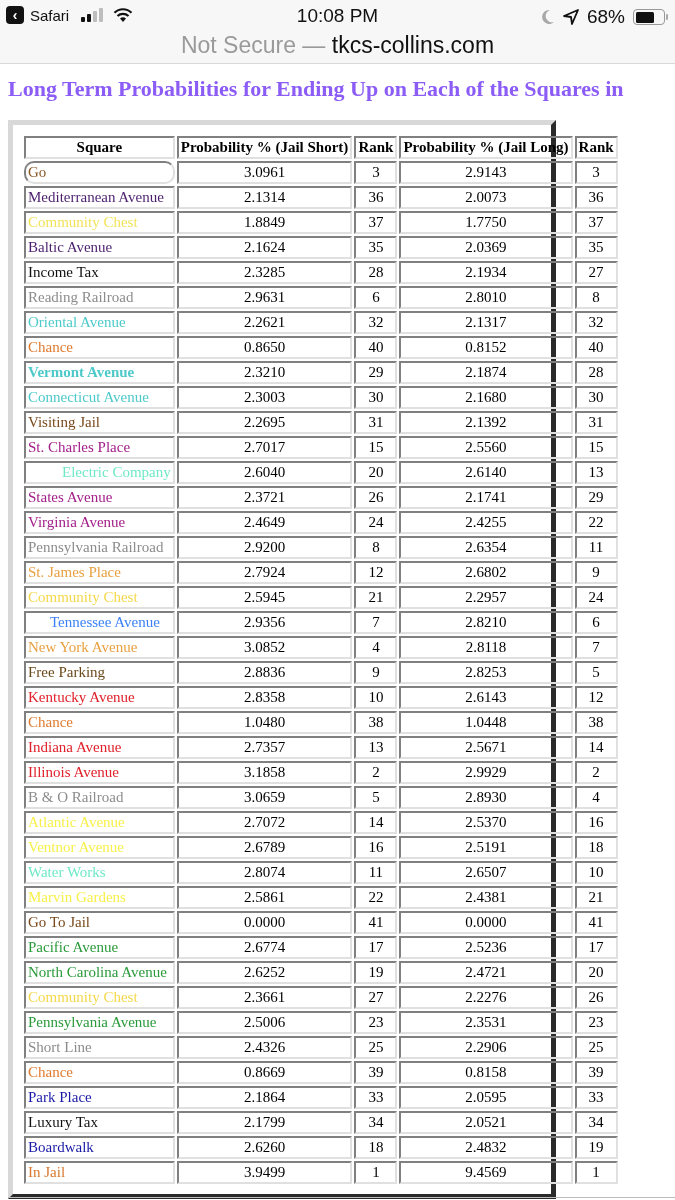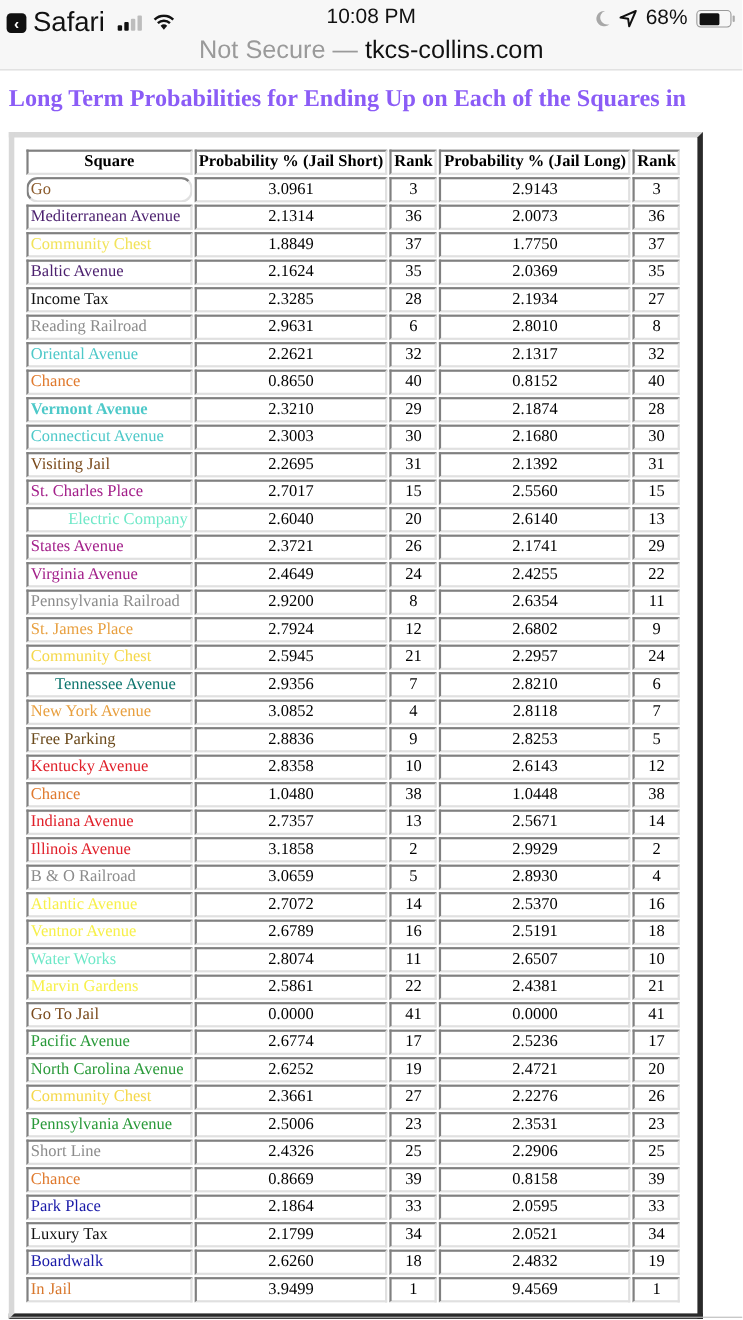--- a/index.html
+++ b/index.html
@@ -4,39 +4,39 @@
 <style>
   * { box-sizing: border-box; margin: 0; padding: 0; }
   html, body { width: 675px; height: 1200px; overflow: hidden; background: #ffffff; }
   body { position: relative; font-family: "Liberation Serif", serif; }
 
   
   .chrome { position: absolute; left: 0; top: 0; width: 675px; height: 64px; background: #f7f7f7; border-bottom: 1px solid #d9d9d9; font-family: "Liberation Sans", sans-serif; }
   .status { position: absolute; left: 0; top: 0; width: 675px; height: 34px; }
   .status-left { position: absolute; left: 6px; top: 6px; display: flex; align-items: center; gap: 6px; }
   .back-badge { width: 18px; height: 18px; background: #111; border-radius: 4px; color: #fff; font-size: 14px; line-height: 18px; text-align: center; font-weight: bold; }
-  .safari-label { font-size: 25px; color: #111; }
+  .safari-label { font-size: 15px; color: #111; }
   .signal { display: flex; align-items: flex-end; gap: 2px; height: 14px; margin-left: 6px; }
   .signal span { width: 4px; background: #111; border-radius: 1px; }
   .signal span.off { background: #bdbdbd; }
   .wifi { margin-left: 4px; }
   .status-time { position: absolute; left: 0; right: 0; top: 5px; text-align: center; font-size: 19px; color: #111; }
   .status-right { position: absolute; right: 10px; top: 6px; display: flex; align-items: center; gap: 8px; }
   .battery-pct { font-size: 19px; color: #111; }
   .battery { width: 32px; height: 16px; border: 1.5px solid #999; border-radius: 4px; padding: 1.5px; position: relative; }
   .battery .fill { width: 68%; height: 100%; background: #111; border-radius: 1.5px; }
   .battery:after { content: ""; position: absolute; right: -4px; top: 4px; width: 2px; height: 6px; background: #aaa; border-radius: 1px; }
   .urlbar { position: absolute; left: 0; right: 0; top: 32px; text-align: center; font-size: 23px; }
   .url-insecure { color: #9a9a9a; }
   .url-host { color: #111; }
 
   
   .page-title { position: absolute; left: 8px; top: 76px; white-space: nowrap; font-family: "Liberation Serif", serif; font-weight: bold; font-size: 22px; color: #8b5cf6; }
 
-  .table-wrap { position: absolute; left: 8px; top: 120px; width: 631px; padding: 9px 8px 8px 9px;
+  .table-wrap { position: absolute; left: 8px; top: 120px; width: 548px; padding: 9px 8px 8px 9px;
     background: #ffffff;
     border-top: 5px solid #d8d8d8; border-left: 5px solid #d8d8d8;
     border-right: 5px solid #2a2a2a; border-bottom: 5px solid #2a2a2a; }
   table.prob { border-collapse: separate; border-spacing: 2px; font-family: "Liberation Serif", serif; font-size: 15px; }
   table.prob th, table.prob td { border: 2px solid; border-color: #808080 #e0e0e0 #e0e0e0 #808080; height: 23px; padding: 0 2px; white-space: nowrap; }
   table.prob th { font-weight: bold; color: #000; text-align: center; }
   table.prob td { text-align: center; color: #000; }
   table.prob td.sq { text-align: left; }
   .c-sq { width: 148px; } .c-ps { width: 174px; } .c-r1 { width: 40px; } .c-pl { width: 174px; } .c-r2 { width: 40px; }
 
@@ -216,21 +216,21 @@
     <td>9</td>
   </tr>
         <tr>
     <td class="sq" style="color: rgb(245, 216, 74);">Community Chest</td>
     <td>2.5945</td>
     <td>21</td>
     <td>2.2957</td>
     <td>24</td>
   </tr>
         <tr>
-    <td class="sq" style="color: #0f766e; padding-left: 24px;">Tennessee Avenue</td>
+    <td class="sq" style="color: #3b82f6; padding-left: 24px;">Tennessee Avenue</td>
     <td>2.9356</td>
     <td>7</td>
     <td>2.8210</td>
     <td>6</td>
   </tr>
         <tr>
     <td class="sq" style="color: rgb(232, 160, 64);">New York Avenue</td>
     <td>3.0852</td>
     <td>4</td>
     <td>2.8118</td>

